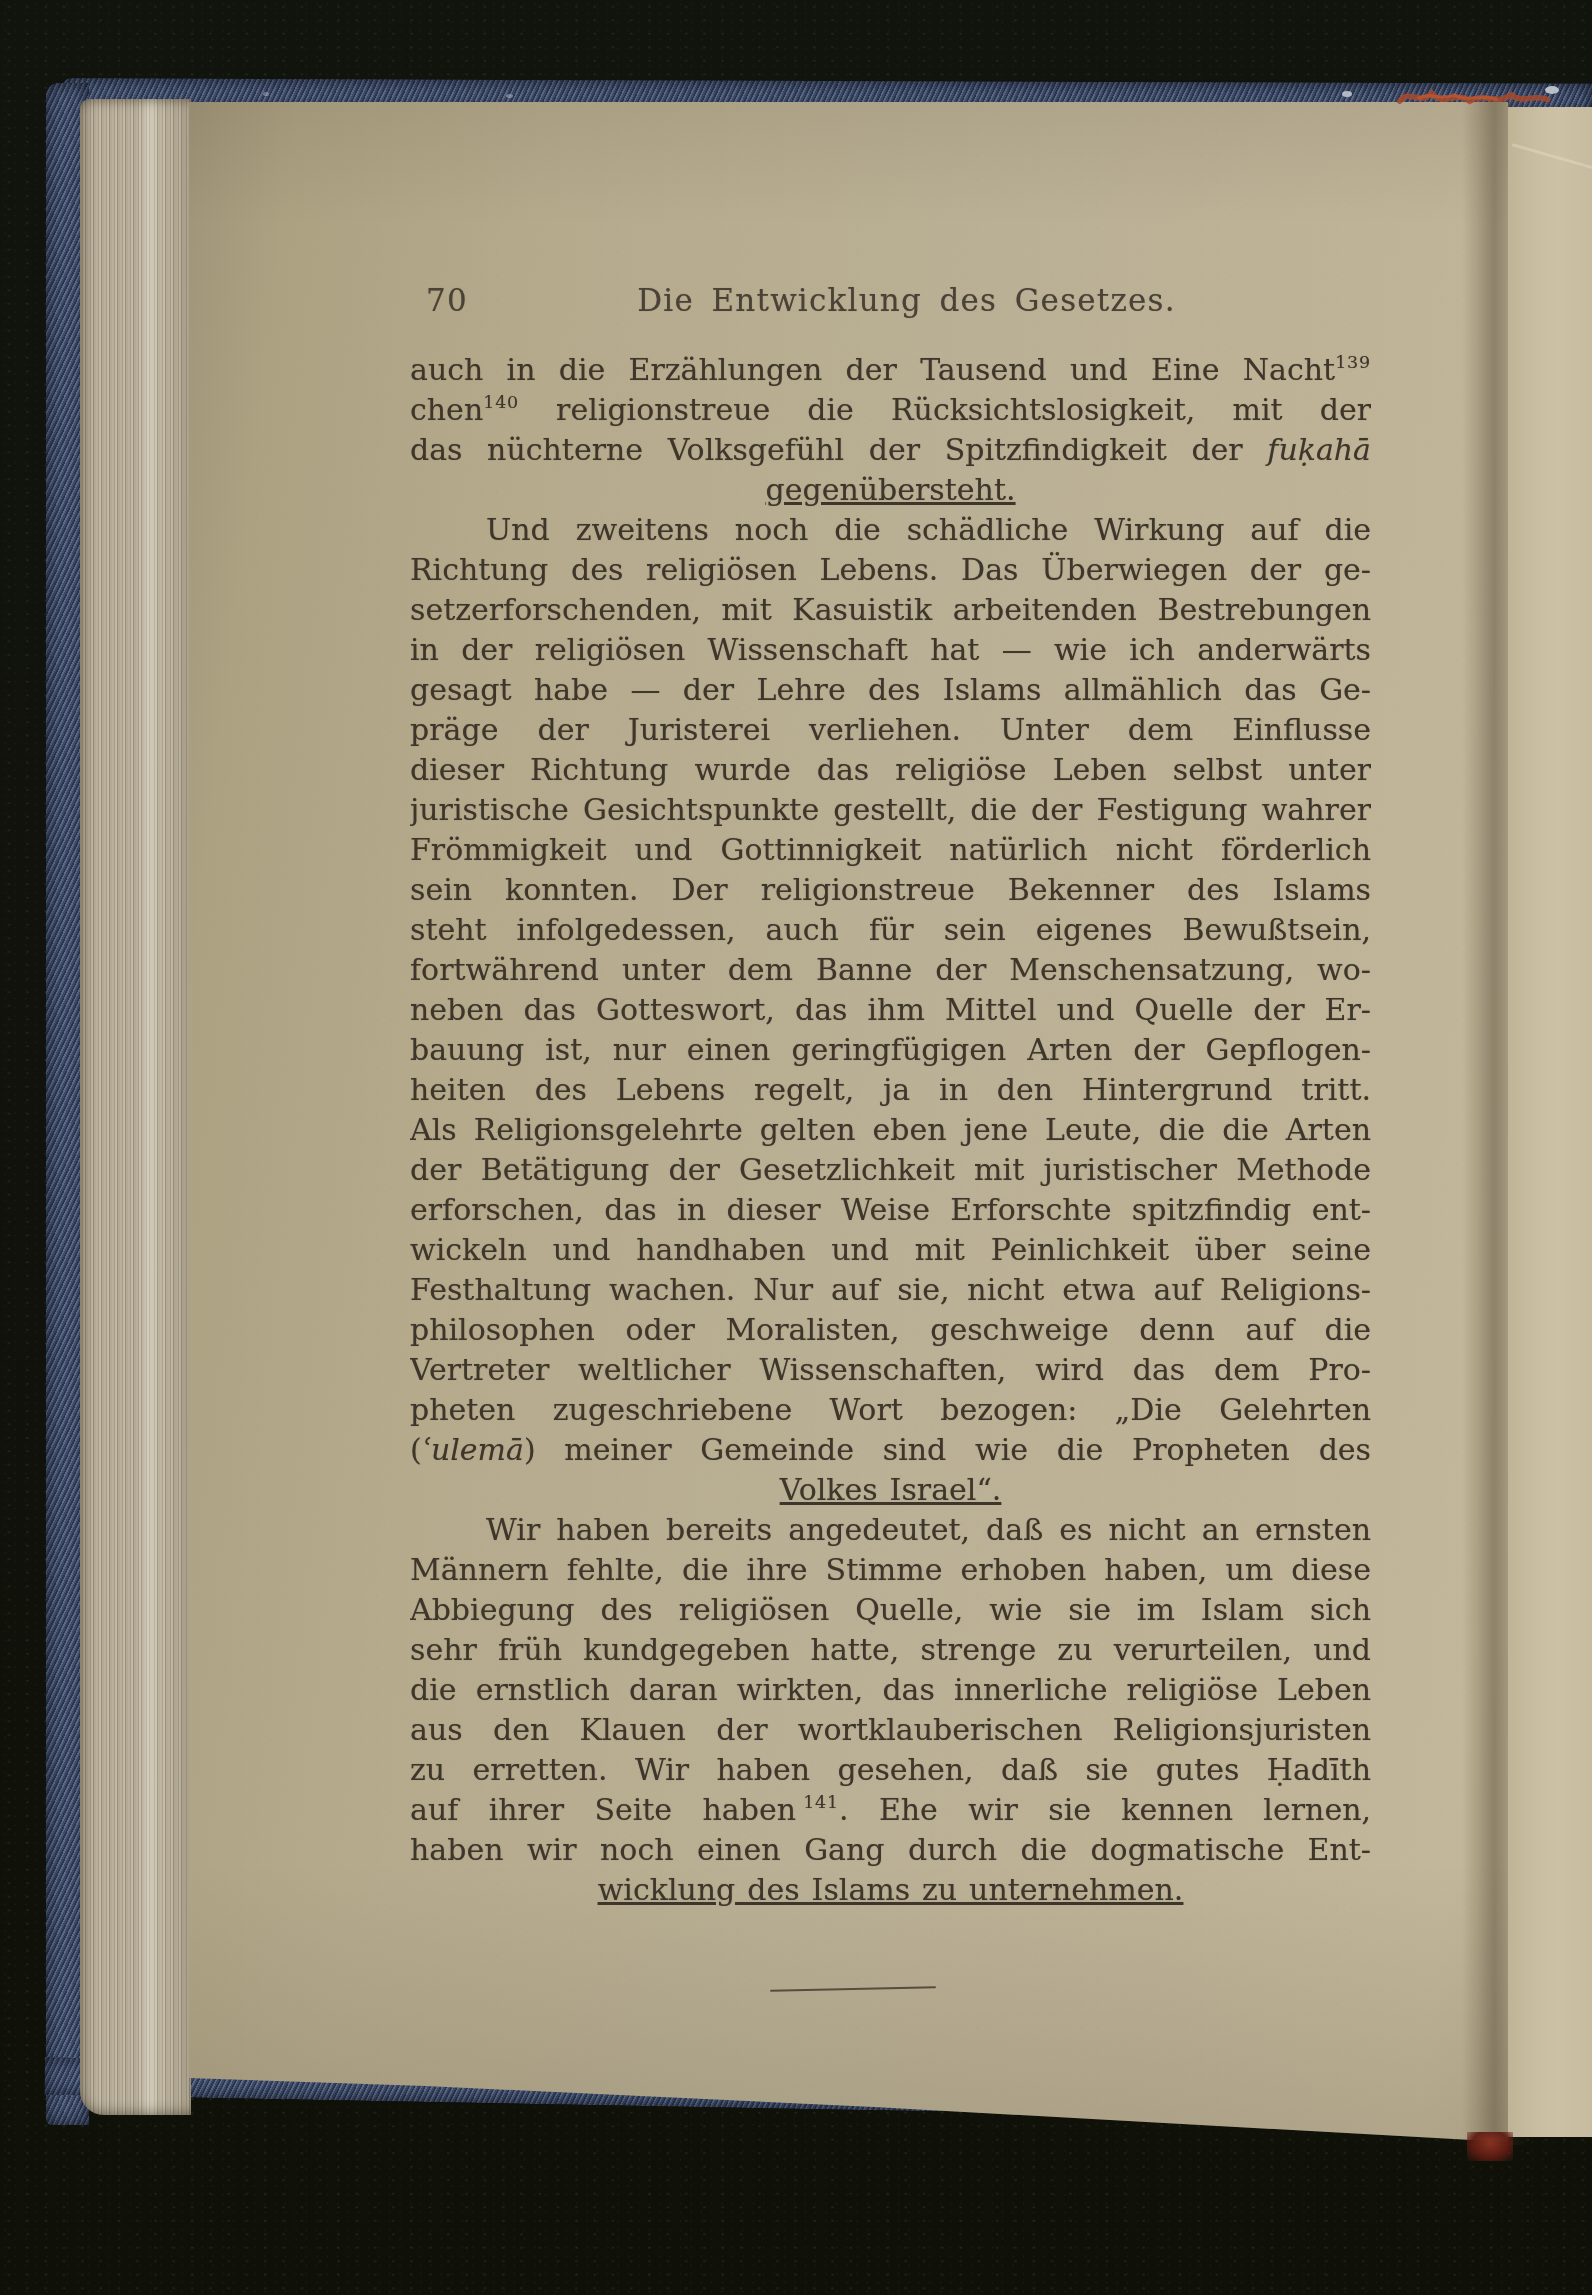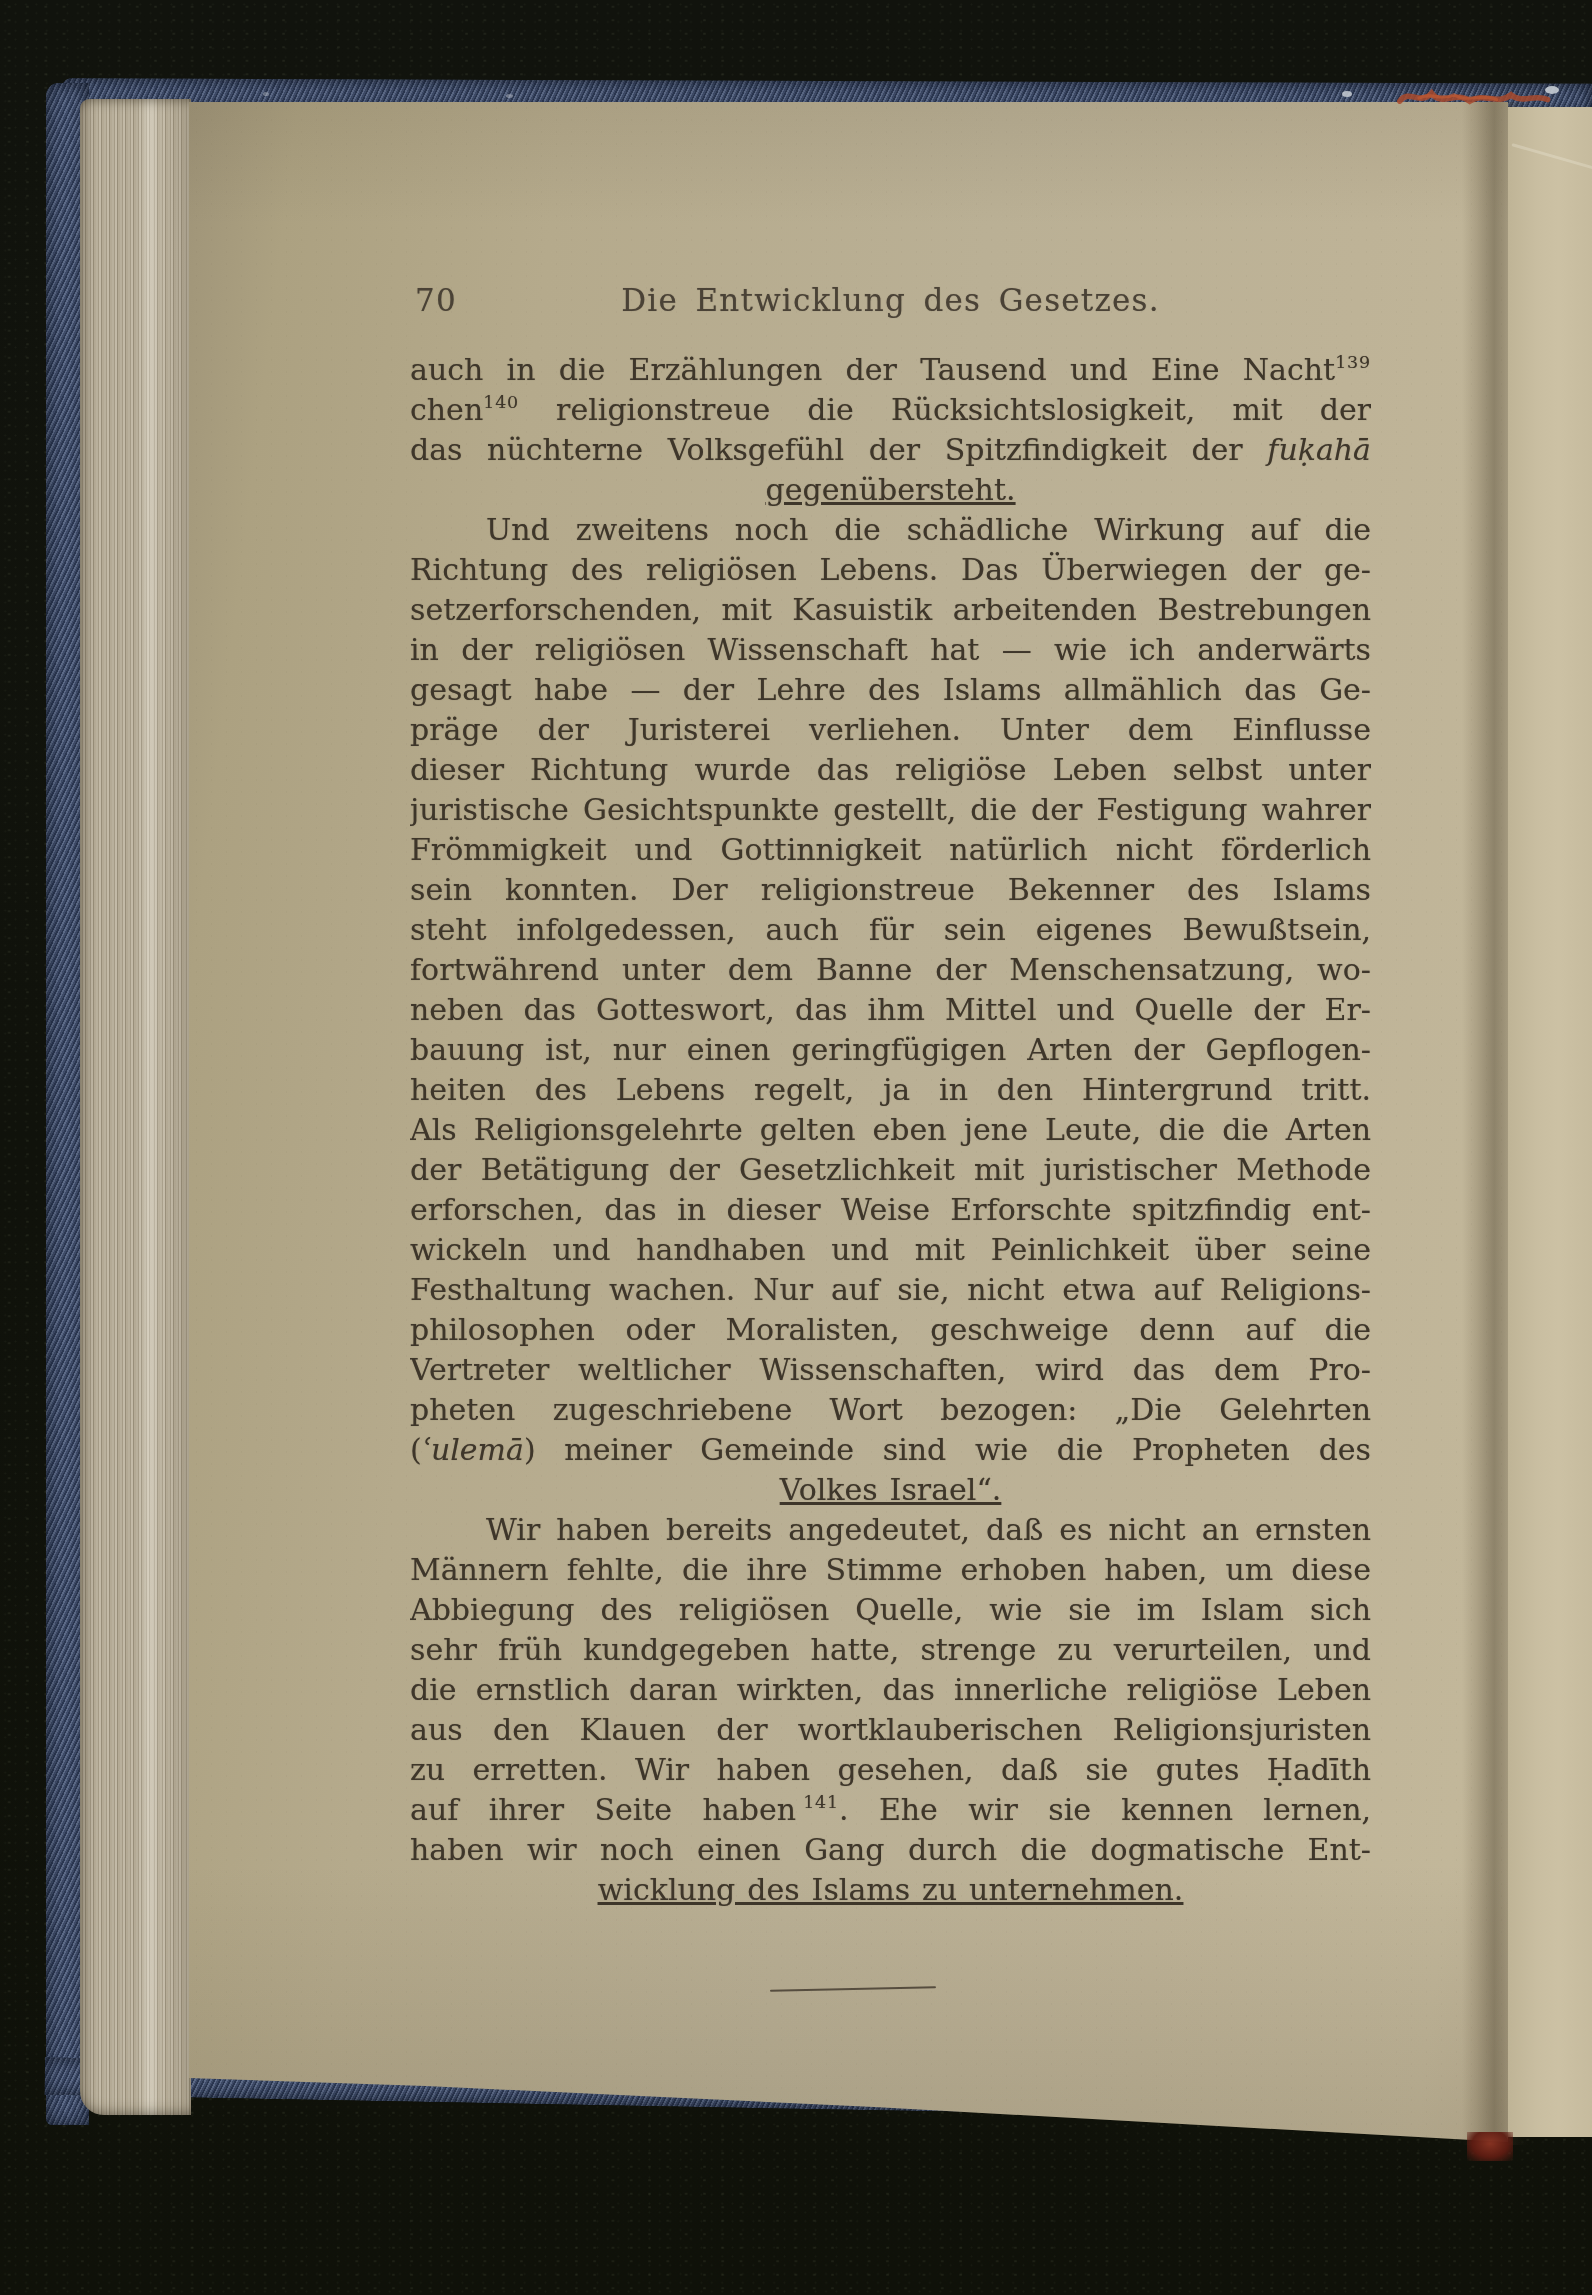--- a/index.html
+++ b/index.html
@@ -52,22 +52,22 @@
     transform:rotate(16deg);border-radius:1.6px;}
 
   .red-bottom{left:1467px;top:2132px;width:46px;height:29px;
     background:radial-gradient(ellipse at 50% 40%, #8a3322 0%, #5e1c12 55%, rgba(60,18,10,0) 100%);opacity:.95;}
   .speck{position:absolute;background:#c7cdd4;border-radius:50%;}
 
   
   .header{position:absolute;left:221px;top:180px;width:961px;height:38px;
     font-size:31px;color:#4a4236;letter-spacing:1.2px;word-spacing:6.4px;
     text-shadow:0 0 1px rgba(74,66,54,.4);}
-  .pagenum{position:absolute;left:5px;top:0;text-align:center;}
-  .runhead{position:absolute;left:0;top:0;width:100%;text-align:center;}
+  .pagenum{position:absolute;left:16px;top:0;text-align:center;}
+  .runhead{position:absolute;left:16px;top:0;width:100%;text-align:center;}
 
   .body-text{position:absolute;left:221px;top:248px;width:961px;
     font-size:30px;color:#3e362a;word-spacing:2.4px;
     text-shadow:0 0 1px rgba(62,54,42,.42);}
   .line{height:40px;line-height:40px;text-align:justify;overflow:hidden;}
   .line::after{content:"";display:inline-block;width:100%;height:0;}
   .line.end{text-align:center;text-decoration:underline;}
   .line.end::after{content:none;}
   .line.indent{text-indent:76px;}
   sup.fn{font-size:17.5px;line-height:0;vertical-align:12px;letter-spacing:0.8px;}

